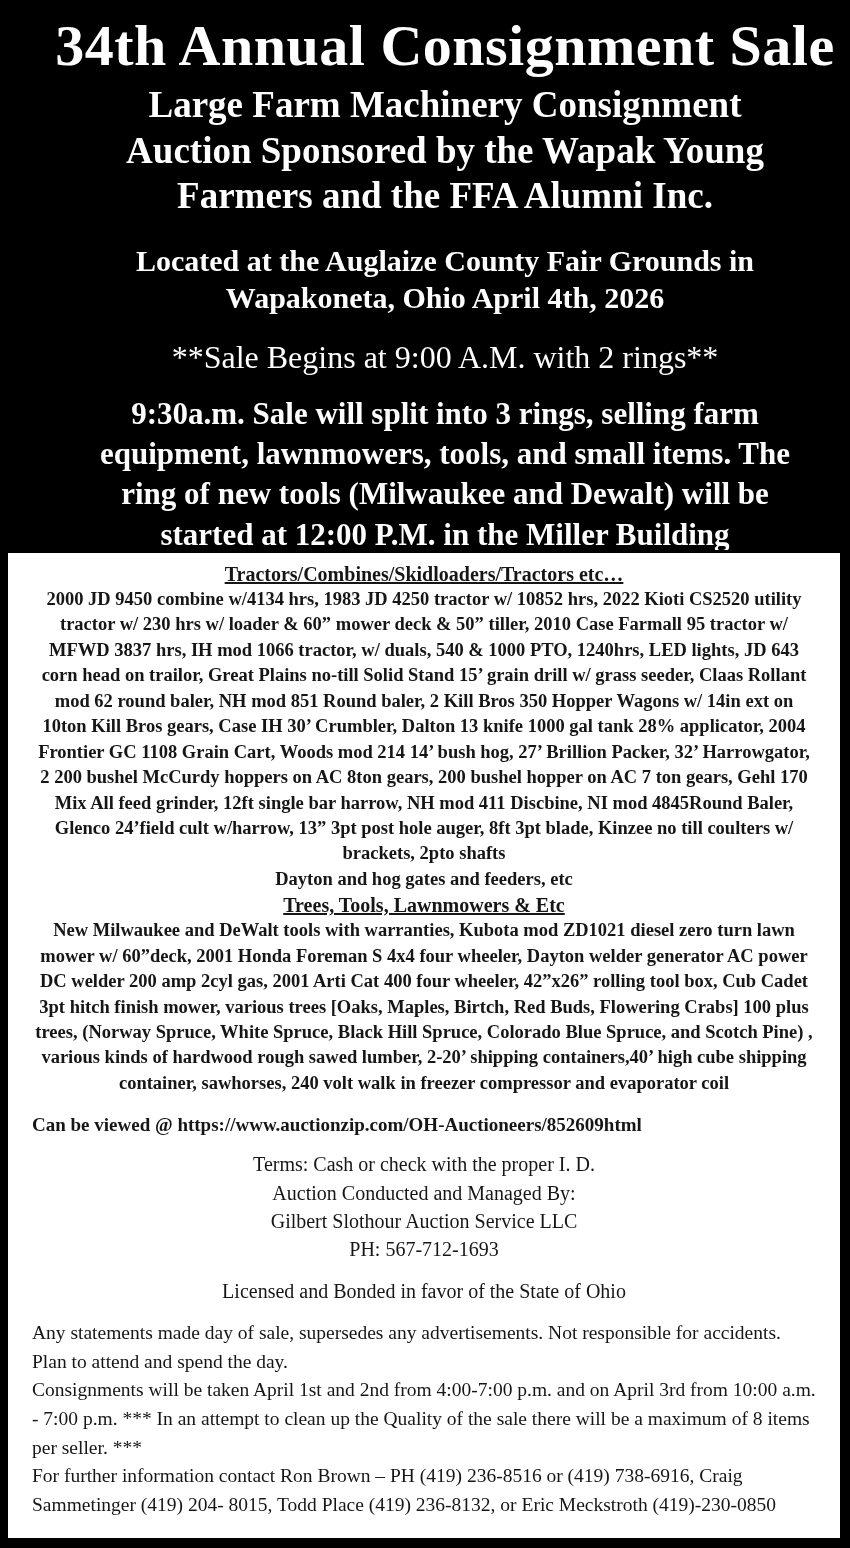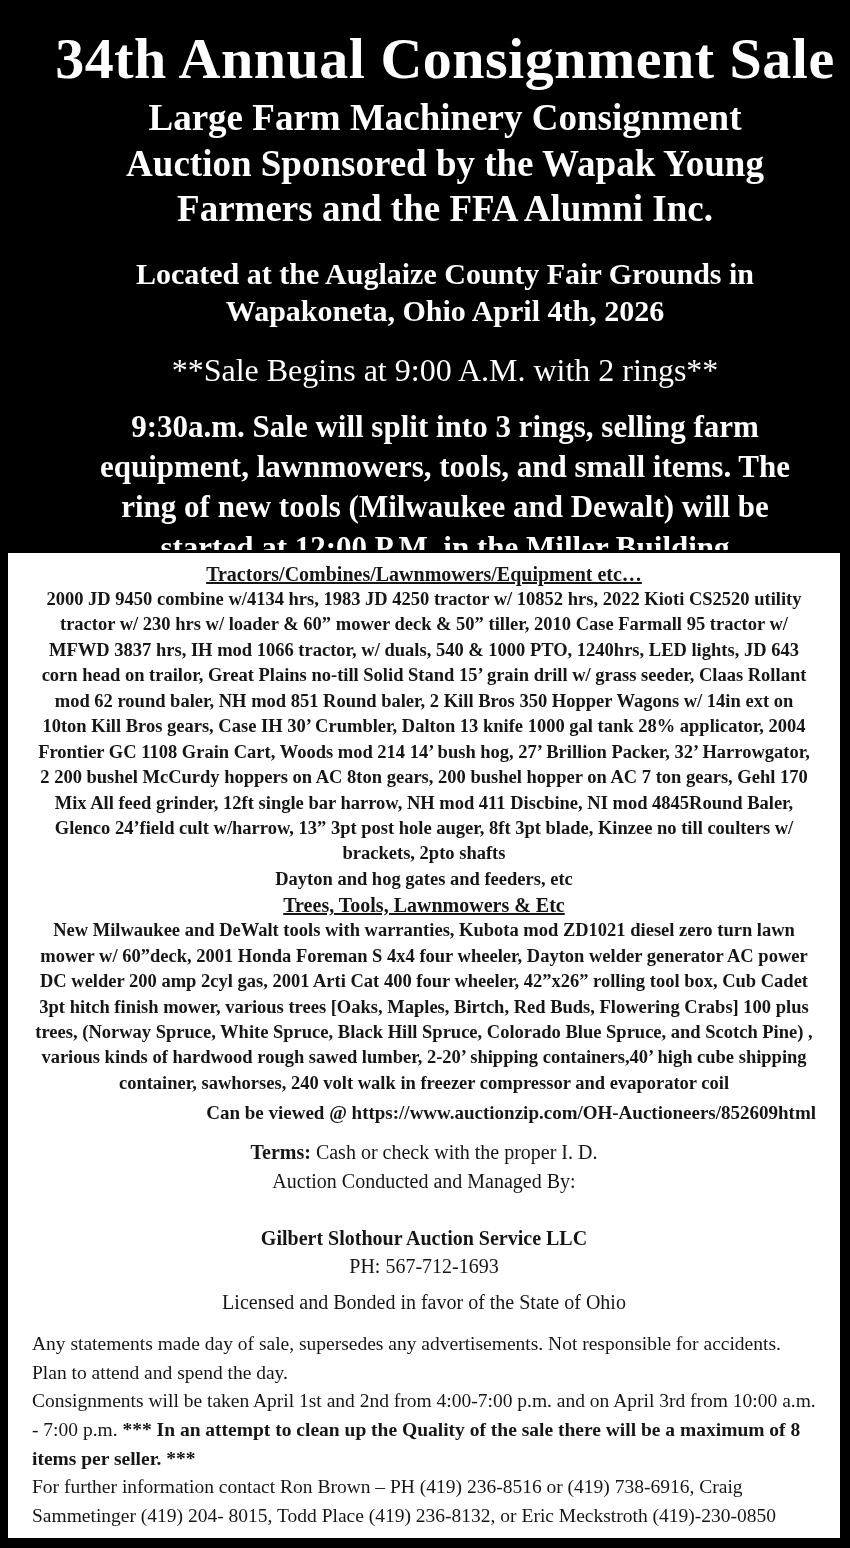--- a/index.html
+++ b/index.html
@@ -6,21 +6,21 @@
   .page {
     position:relative;
     width:850px; height:1548px;
     background:#000;
     font-family:"Liberation Serif", serif;
     overflow:hidden;
     margin:0 auto;
   }
   
   .header {
-    position:absolute; top:13px; left:0; right:0; height:548px;
+    position:absolute; top:0; left:0; right:0; height:548px;
     color:#fff; text-align:center;margin-left:40px;
   }
   .title {
     font-size:58px; font-weight:bold; line-height:1.18;
     padding-top:12px; letter-spacing:0.5px;
   }
   .subtitle {
     font-size:37px; font-weight:bold; line-height:1.22;
     margin-top:2px; white-space:pre-line;
   }
@@ -43,25 +43,25 @@
     padding:8px 24px 8px 24px;
   }
   .list-heading {
     font-size:20px; font-weight:bold; text-align:center;
     text-decoration:underline; line-height:1.3;
   }
   .list-text {
     font-size:18.5px; font-weight:bold; text-align:center; line-height:1.375;
   }
   .viewed {
-    font-size:19px; font-weight:bold; text-align:right; margin-top:6px;
+    font-size:19px; font-weight:bold; text-align:left; margin-top:18px;
   }
   .terms-block { text-align:center; font-size:20px; line-height:1.42; margin-top:14px; }
-  .bold { font-weight:bold;margin-top:29px; }
-  .licensed { text-align:center; font-size:20px; margin-top:10px; }
+  .bold { font-weight:normal; }
+  .licensed { text-align:center; font-size:20px; margin-top:16px; }
   .info { font-size:19.5px; line-height:1.47; margin-top:16px; text-align:left; }
 </style>
 </head>
 <body>
 
 <div class="page">
 
   <div class="header">
     <div class="title">34th Annual Consignment Sale</div>
     <div class="subtitle">Large Farm Machinery Consignment
@@ -71,21 +71,21 @@
 Wapakoneta, Ohio April 4th, 2026</div>
     <div class="sale-begins">**Sale Begins at 9:00 A.M. with 2 rings**</div>
     <div class="schedule">9:30a.m. Sale will split into 3 rings, selling farm
 equipment, lawnmowers, tools, and small items. The
 ring of new tools (Milwaukee and Dewalt) will be
 started at 12:00 P.M. in the Miller Building</div>
   </div>
 
   <div class="panel">
 
-    <div class="list-heading">Tractors/Combines/Lawnmowers/Equipment etc…</div>
+    <div class="list-heading">Tractors/Combines/Skidloaders/Tractors etc…</div>
     <div class="list-text">2000 JD 9450 combine w/4134 hrs, 1983 JD 4250 tractor w/ 10852 hrs, 2022 Kioti CS2520 utility tractor w/ 230 hrs w/ loader &amp; 60” mower deck &amp; 50” tiller, 2010 Case Farmall 95 tractor w/ MFWD 3837 hrs, IH mod 1066 tractor, w/ duals, 540 &amp; 1000 PTO, 1240hrs, LED lights, JD 643 corn head on trailor, Great Plains no-till Solid Stand 15’ grain drill w/ grass seeder, Claas Rollant mod 62 round baler, NH mod 851 Round baler, 2 Kill Bros 350 Hopper Wagons w/ 14in ext on 10ton Kill Bros gears, Case IH 30’ Crumbler, Dalton 13 knife 1000 gal tank 28% applicator, 2004 Frontier GC 1108 Grain Cart, Woods mod 214 14’ bush hog, 27’ Brillion Packer, 32’ Harrowgator, 2 200 bushel McCurdy hoppers on AC 8ton gears, 200 bushel hopper on AC 7 ton gears, Gehl 170 Mix All feed grinder, 12ft single bar harrow, NH mod 411 Discbine, NI mod 4845Round Baler, Glenco 24’field cult w/harrow, 13” 3pt post hole auger, 8ft 3pt blade, Kinzee no till coulters w/ brackets, 2pto shafts</div>
 
     <div class="list-text">Dayton and hog gates and feeders, etc</div>
 
     <div class="list-heading">Trees, Tools, Lawnmowers &amp; Etc</div>
     <div class="list-text">New Milwaukee and DeWalt tools with warranties, Kubota mod ZD1021 diesel zero turn lawn mower w/ 60”deck, 2001 Honda Foreman S 4x4 four wheeler, Dayton welder generator AC power DC welder 200 amp 2cyl gas, 2001 Arti Cat 400 four wheeler, 42”x26” rolling tool box, Cub Cadet 3pt hitch finish mower, various trees [Oaks, Maples, Birtch, Red Buds, Flowering Crabs] 100 plus trees, (Norway Spruce, White Spruce, Black Hill Spruce, Colorado Blue Spruce, and Scotch Pine) , various kinds of hardwood rough sawed lumber, 2-20’ shipping containers,40’ high cube shipping container, sawhorses, 240 volt walk in freezer compressor and evaporator coil</div>
 
     <div class="viewed">Can be viewed @ https://www.auctionzip.com/OH-Auctioneers/852609html</div>
 
     <div class="terms-block">

